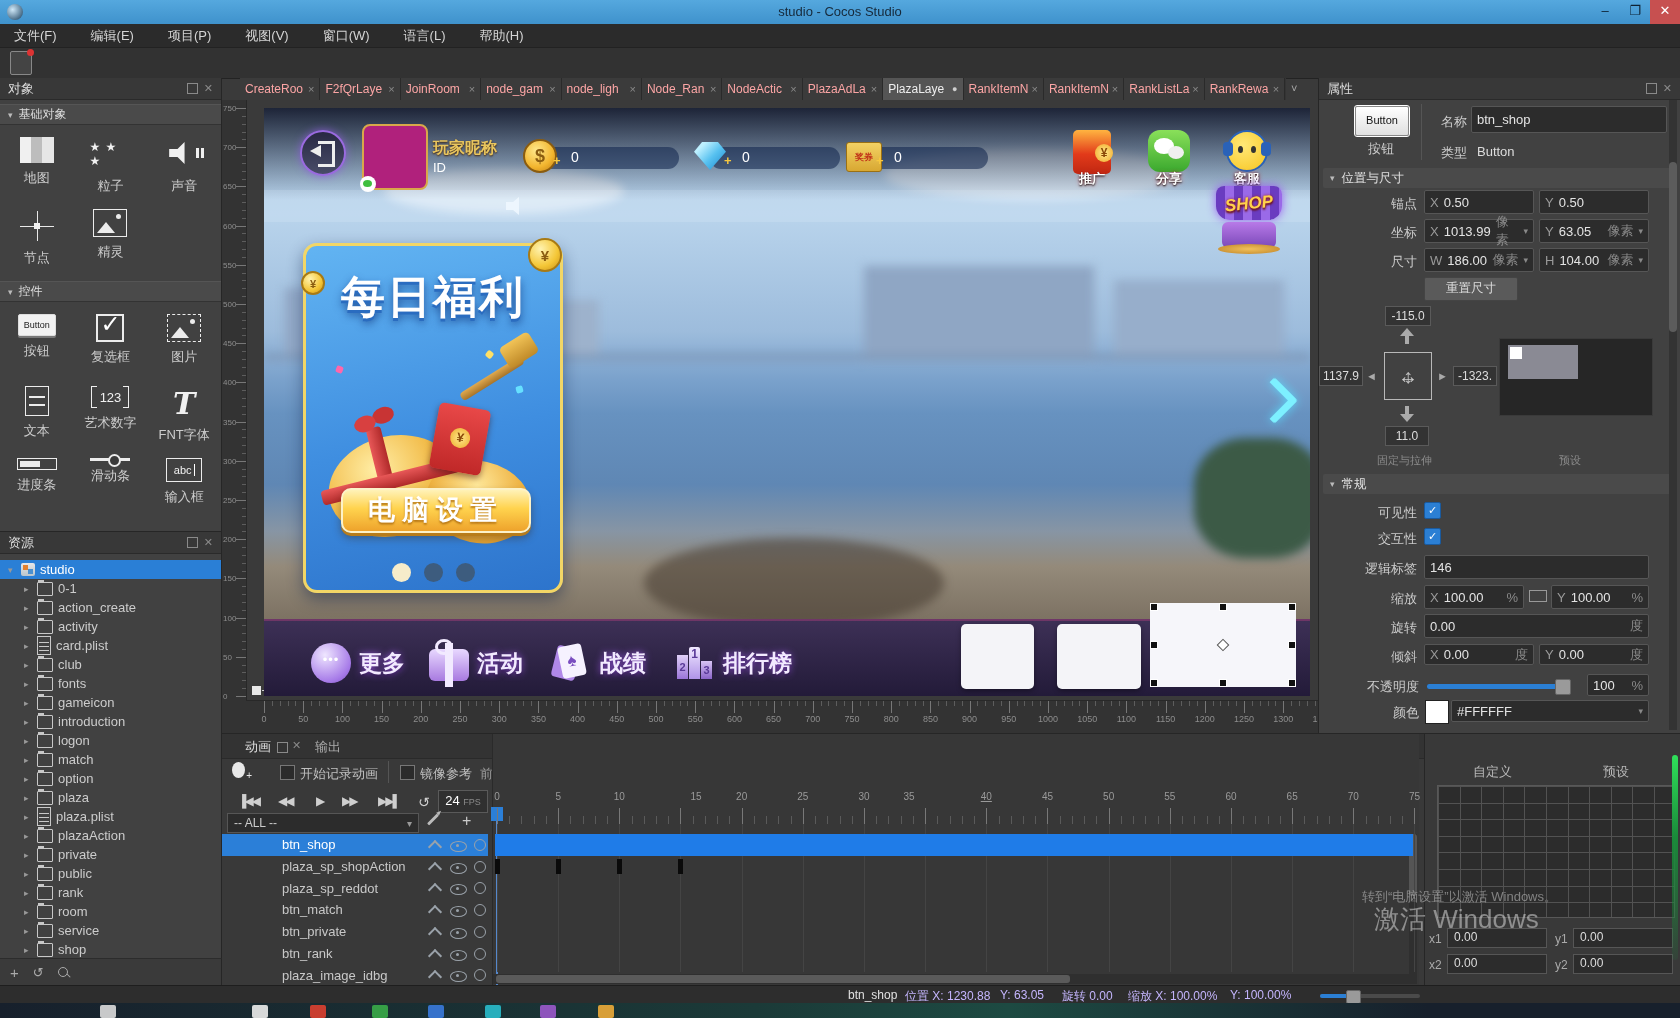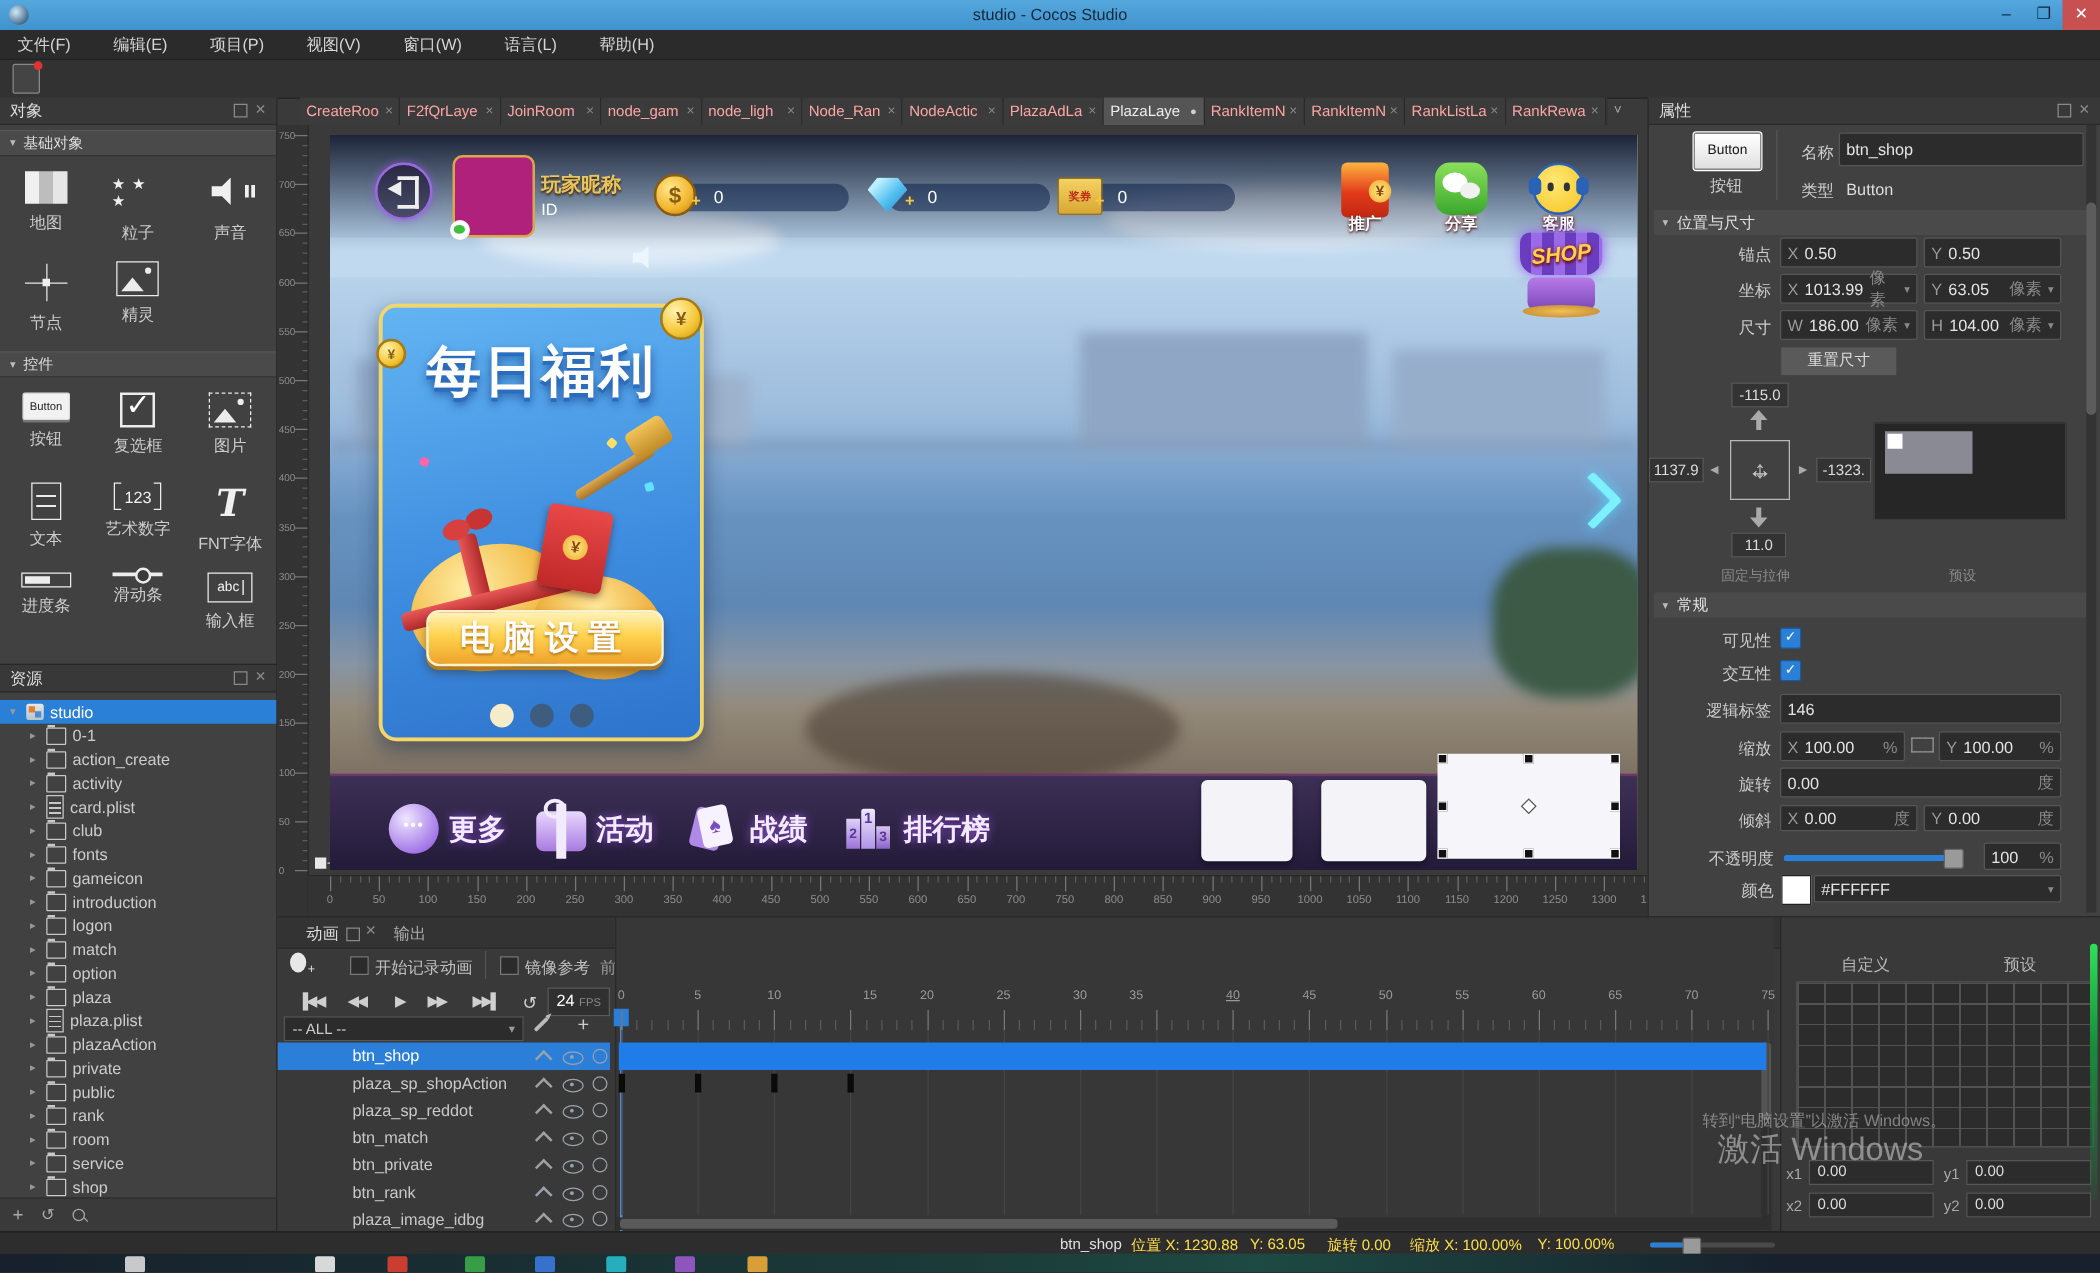--- a/index.html
+++ b/index.html
@@ -258,21 +258,21 @@
   .tl-expand{position:absolute;left:1178px;top:29px;width:3px;height:13px;background:#bbb;}
   .tl-expand::after{content:"";position:absolute;left:5px;top:1px;border-left:8px solid #bbb;border-top:5.5px solid transparent;border-bottom:5.5px solid transparent;}
   .curve{position:absolute;left:1202px;top:0;width:256px;height:252px;background:#393939;border-left:1px solid #262626;}
   .curve-tab{position:absolute;top:29px;font-size:13px;color:#b8b8b8;}
   .curve-grid{position:absolute;left:12px;top:51px;width:238px;height:133px;background:#2c2c2c;border:1px solid #585858;box-sizing:border-box;background-image:repeating-linear-gradient(90deg,#525252 0 1px,transparent 1px 21.6px),repeating-linear-gradient(180deg,#525252 0 1px,transparent 1px 16.6px);}
   .cv-label{position:absolute;color:#aaa;font-size:12px;}
   .cv-field{position:absolute;width:100px;height:20px;background:#2c2c2c;border:1px solid #565656;color:#ddd;font-size:12px;padding:1px 6px;box-sizing:border-box;}
   .green-scroll{left:1672px;top:755px;width:6px;height:205px;border-radius:3px;background:linear-gradient(#2fe05a,#1a8a3a 40%,rgba(30,120,60,.15));}
   
   .statusbar{left:0;top:985px;width:1680px;height:18px;background:#2d2d2d;border-top:1px solid #1e1e1e;box-sizing:border-box;}
-  .sb-item{position:absolute;top:2px;font-size:12px;color:#fde047;white-space:nowrap;}
+  .sb-item{position:absolute;top:2px;font-size:12px;color:#c4b5fd;white-space:nowrap;}
   .sb-track{position:absolute;left:1225px;top:8px;width:100px;height:4px;background:#4a4a4a;border-radius:2px;}
   .sb-fill{position:absolute;left:0;top:0;width:30px;height:4px;background:#2b7fd4;border-radius:2px;}
   .sb-handle{position:absolute;left:26px;top:-4px;width:13px;height:12px;background:#9a9a9a;border:1px solid #666;border-radius:2px;}
   .taskbar{left:0;top:1003px;width:1680px;height:15px;background:linear-gradient(90deg,#17202c,#1b3a38 45%,#1d4a42 60%,#17202c 85%);}
   .tb-icon{position:absolute;top:2px;width:16px;height:13px;border-radius:2px;opacity:.92;}
   .watermark{left:1374px;top:902px;color:rgba(215,215,215,.55);font-size:26px;z-index:50;}
   .watermark2{left:1362px;top:888px;color:rgba(215,215,215,.5);font-size:13px;z-index:50;}
 </style>
 </head>
 <body>

